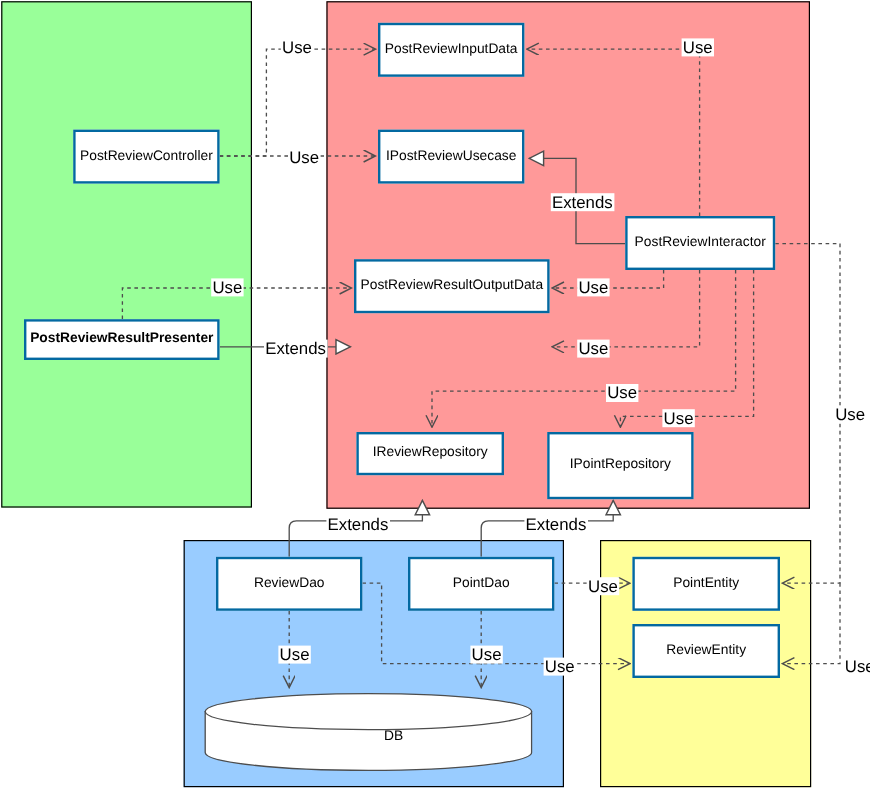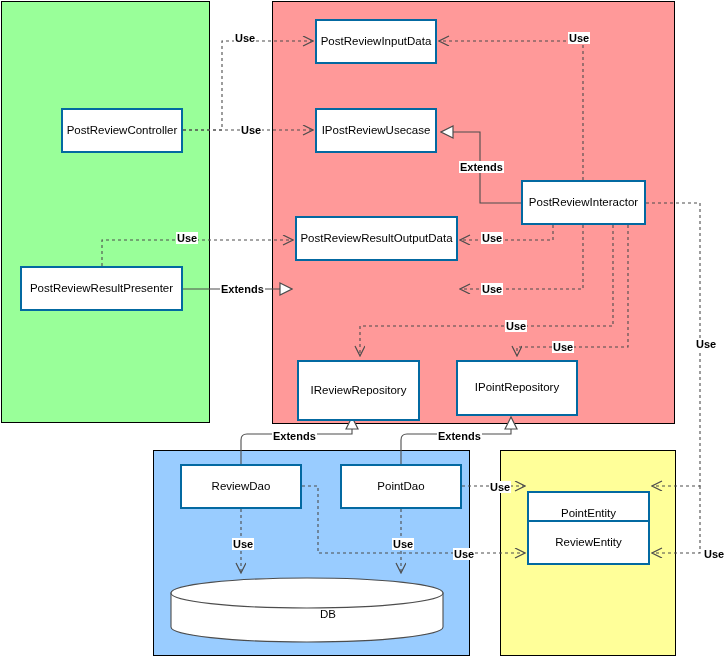--- a/index.html
+++ b/index.html
@@ -35,27 +35,26 @@
   .edge-svg {
     position: absolute;
     left: 0; top: 0;
     width: 725px; height: 658px;
     z-index: 4;
     pointer-events: none;
   }
   .edge-label {
     position: absolute;
     background: #ffffff;
-    font-size: 11px;
+    font-size: 14px;
     color: #000000;
     padding: 0 1px;
     white-space: nowrap;
     z-index: 7;
     line-height: 1.1;
-    font-weight: bold;
   }
   .db-cyl {
     position: absolute;
     z-index: 6;
   }
   .db-label {
     position: absolute;
     font-size: 11.5px;
     color: #000000;
     z-index: 7;
@@ -129,48 +128,48 @@
 
   <svg class="db-cyl" id="db-cylinder" xmlns="http://www.w3.org/2000/svg" viewBox="0 0 274 66" width="274" height="66" style="left: 170px; top: 577px;">
     <path d="M1,16 L1,50 A136,15 0 0 0 273,50 L273,16 Z" fill="#ffffff" stroke="#4d4d4d" stroke-width="1.1"></path>
     <ellipse cx="137" cy="16" rx="136" ry="15" fill="#ffffff" stroke="#4d4d4d" stroke-width="1.1"></ellipse>
   </svg>
   <div class="db-label" id="db-cylinder-label" style="left: 307px; top: 614px; transform: translate(-50%, -50%);">DB</div>
 
 <div class="cls-box" style="left: 61px; top: 108px; width: 122px; height: 45px;">
       <span>PostReviewController</span>
     </div>
-    <div class="cls-box" style="left: 20px; top: 266px; width: 163px; height: 45px;">
+    <div class="cls-box" style="left: 20px; top: 266px; width: 163px; height: 34px; font-weight: bold;">
       <span>PostReviewResultPresenter</span>
     </div>
     <div class="cls-box" style="left: 315px; top: 19px; width: 122px; height: 45px;">
       <span>PostReviewInputData</span>
     </div>
     <div class="cls-box" style="left: 315px; top: 108px; width: 122px; height: 45px;">
       <span>IPostReviewUsecase</span>
     </div>
     <div class="cls-box" style="left: 521px; top: 180px; width: 125px; height: 45px;">
       <span>PostReviewInteractor</span>
     </div>
     <div class="cls-box" style="left: 295px; top: 216px; width: 163px; height: 45px;">
       <span>PostReviewResultOutputData</span>
     </div>
-    <div class="cls-box" style="left: 297px; top: 360px; width: 123px; height: 61px; text-align: right;">
+    <div class="cls-box" style="left: 297px; top: 360px; width: 123px; height: 36px; text-align: right;">
       <span>IReviewRepository</span>
     </div>
     <div class="cls-box" style="left: 456px; top: 360px; width: 122px; height: 56px;">
       <span>IPointRepository</span>
     </div>
     <div class="cls-box" style="left: 180px; top: 464px; width: 122px; height: 45px;">
       <span>ReviewDao</span>
     </div>
     <div class="cls-box" style="left: 340px; top: 464px; width: 122px; height: 45px;">
       <span>PointDao</span>
     </div>
-    <div class="cls-box" style="left: 527px; top: 464px; width: 123px; height: 45px; margin-top: 27px;">
+    <div class="cls-box" style="left: 527px; top: 464px; width: 123px; height: 45px;">
       <span>PointEntity</span>
     </div>
     <div class="cls-box" style="left: 527px; top: 520px; width: 123px; height: 45px;">
       <span>ReviewEntity</span>
     </div>
     <div class="edge-label" style="left: 234px; top: 32px;">Use</div>
     <div class="edge-label" style="left: 568px; top: 32px;">Use</div>
     <div class="edge-label" style="left: 240px; top: 124px;">Use</div>
     <div class="edge-label" style="left: 459px; top: 161px;">Extends</div>
     <div class="edge-label" style="left: 176px; top: 232px;">Use</div>

